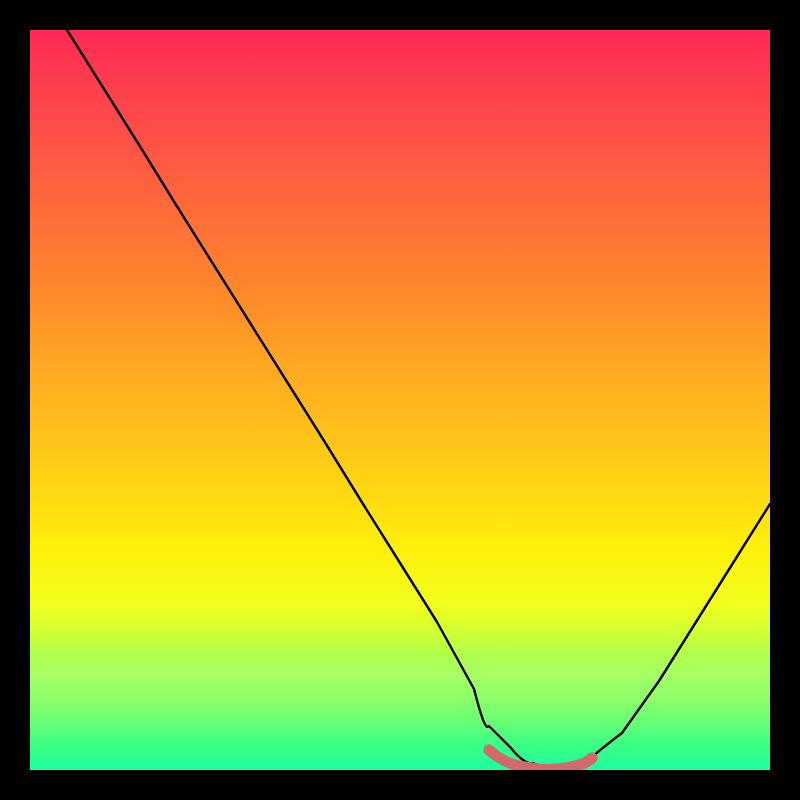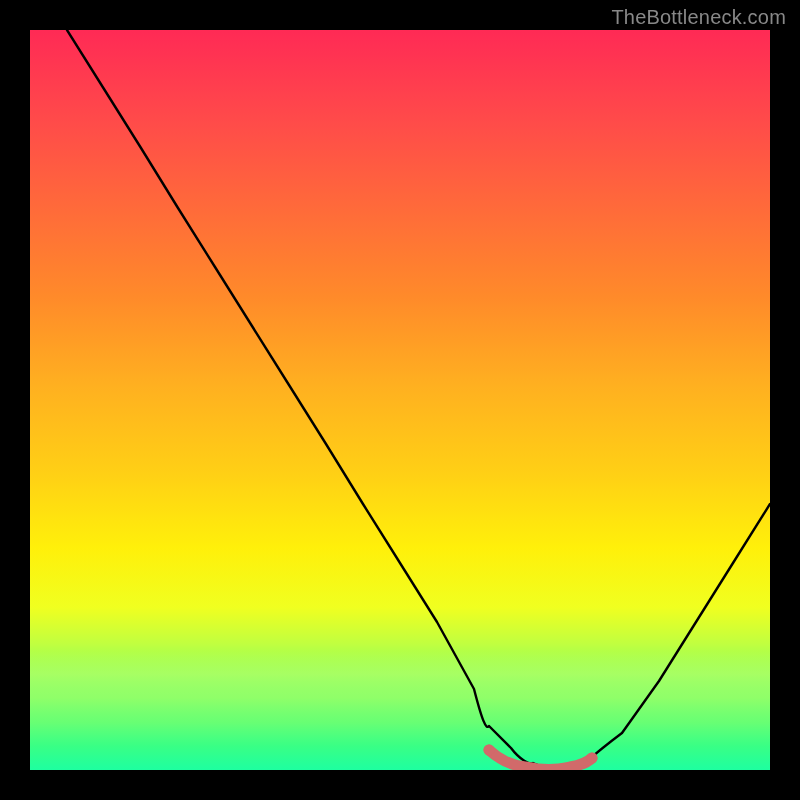--- a/index.html
+++ b/index.html
@@ -114,15 +114,14 @@
 
   <svg class="valley" viewBox="0 0 740 740">
     <path d="M 459 720
              C 470 730, 480 735, 495 737
              C 510 740, 528 740, 540 737
              C 552 735, 558 732, 562 728" fill="none" stroke="#d16a6a" stroke-width="11" stroke-linecap="round"></path>
     <circle cx="459" cy="720" r="5.5" fill="#d16a6a"></circle>
     <circle cx="562" cy="728" r="5.5" fill="#d16a6a"></circle>
   </svg>
 
-  <div class="attrib">TheBottleneck.com</div>
 
 </div>
 
 </body></html>

